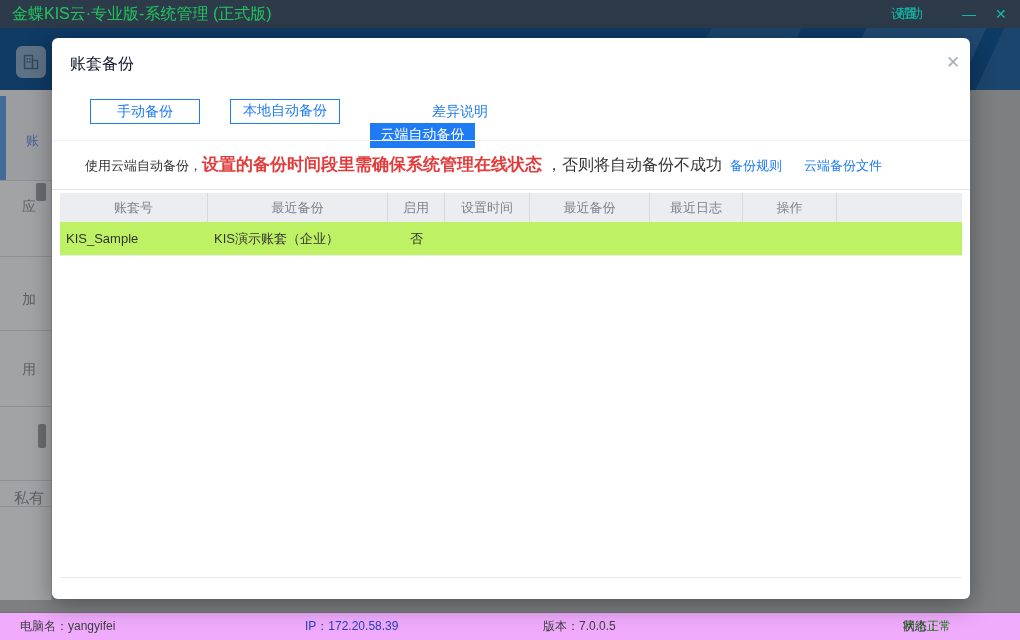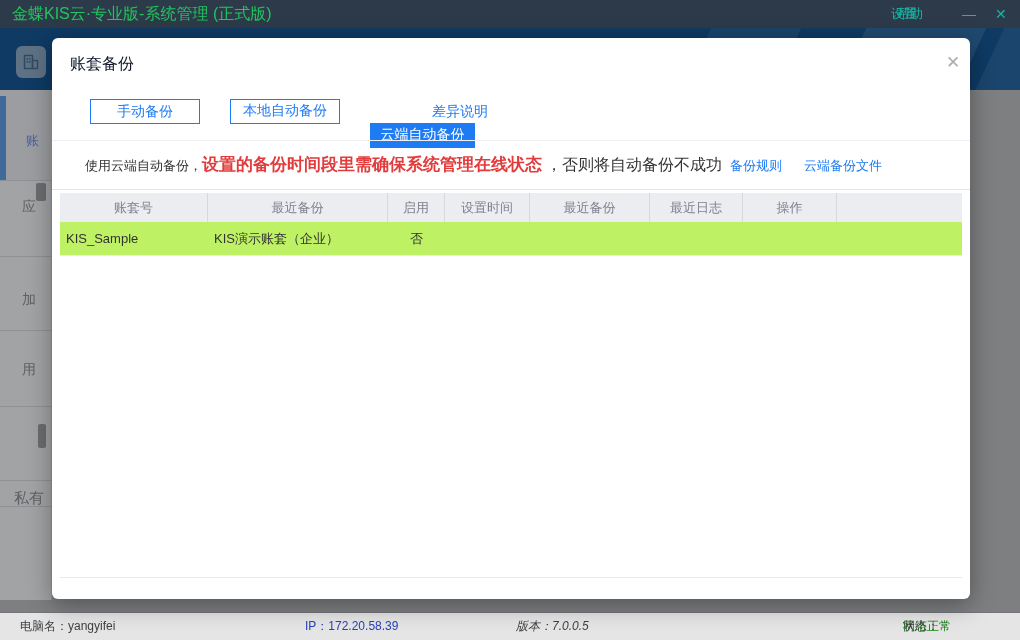--- a/index.html
+++ b/index.html
@@ -25,25 +25,25 @@
   .app-icon-tile { position:absolute; left:16px; top:18px; width:30px; height:32px; background:#5e7285; border-radius:6px; display:flex; align-items:center; justify-content:center; }
 
   .leftcol { position:absolute; left:0; top:90px; width:52px; height:510px; background:#a2a3a5; z-index:1; border-right:1px solid #949597; }
   .leftcol .tile1 { position:absolute; left:0; top:0; width:52px; height:90px; background:#9c9da0; }
   .leftcol .accent-strip { position:absolute; left:0; top:6px; width:6px; height:84px; background:#3f6a9a; }
   .leftcol .hline { position:absolute; left:0; width:52px; height:1px; background:#8f9093; }
   .frag { position:absolute; color:#5f6063; font-size:14px; }
   .frag-icon { position:absolute; background:#6b6c6f; border-radius:2px; }
 
   
-  .statusbar { position:absolute; left:0; top:612px; width:1020px; height:28px; background:#e5e5e5; border-top:1px solid #747578; z-index:5; font-size:12px; color:#3e3f41;padding-left:36px; }
+  .statusbar { position:absolute; left:0; top:612px; width:1020px; height:28px; background:#f0abfc; border-top:1px solid #747578; z-index:5; font-size:12px; color:#3e3f41;padding-left:36px; }
   .statusbar span { position:absolute; top:0; line-height:27px; }
   .sb-computer { left:20px; }
   .sb-ip { left:305px; color:#2840bd; }
-  .sb-version { left:516px;font-style:italic; }
+  .sb-version { left:543px; }
   .sb-status { left:903px; }
   .sb-status .ok { color:#177c17; position:static; }
 
   
   .modal { position:absolute; left:52px; top:38px; width:918px; height:561px; background:#ffffff; border-radius:6px; box-shadow:0 6px 24px rgba(0,0,0,0.35); z-index:10; }
   .modal-title { position:absolute; left:18px; top:16px; font-size:16px; color:#0f172a; }
   .modal-close { position:absolute; left:890px; top:14px; width:22px; height:22px; line-height:22px; text-align:center; font-size:17px; color:#a9aeb4; cursor:pointer; }
 
   .tabs { position:absolute; left:38px; top:61px; height:25px; display:flex;gap:31px; }
   .tab { width:110px; height:25px; line-height:23px; text-align:center; font-size:14px; color:#1e7bf3; border:1px solid #1e7bf3; background:#ffffff; cursor:pointer; }

